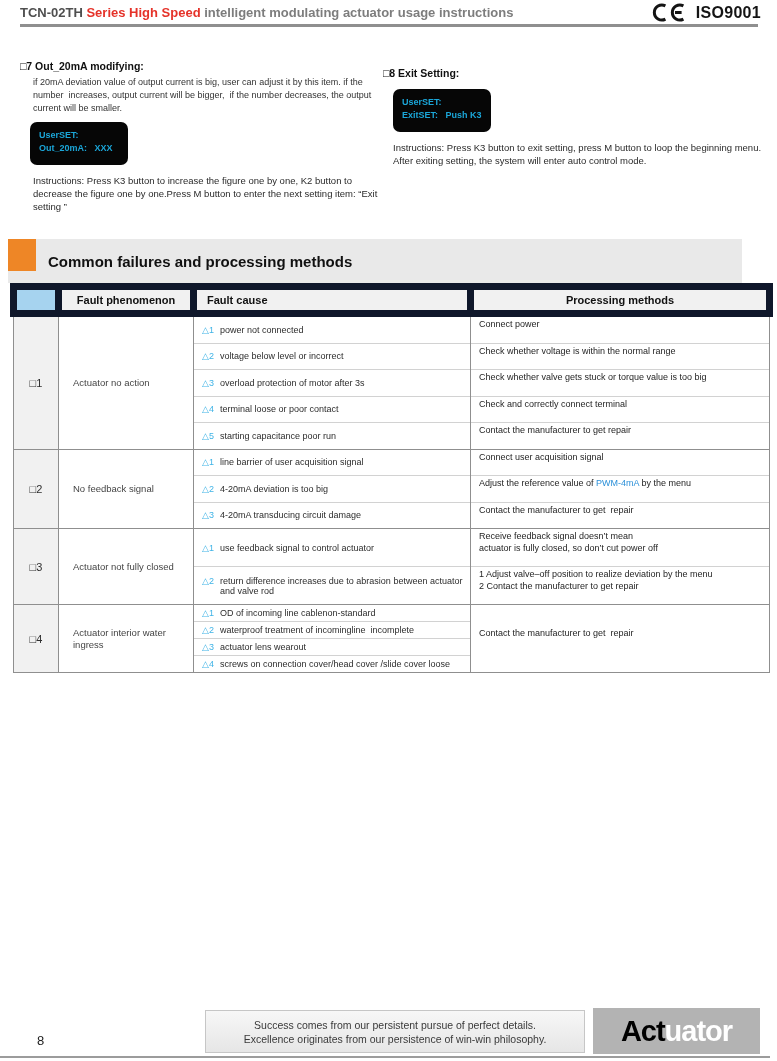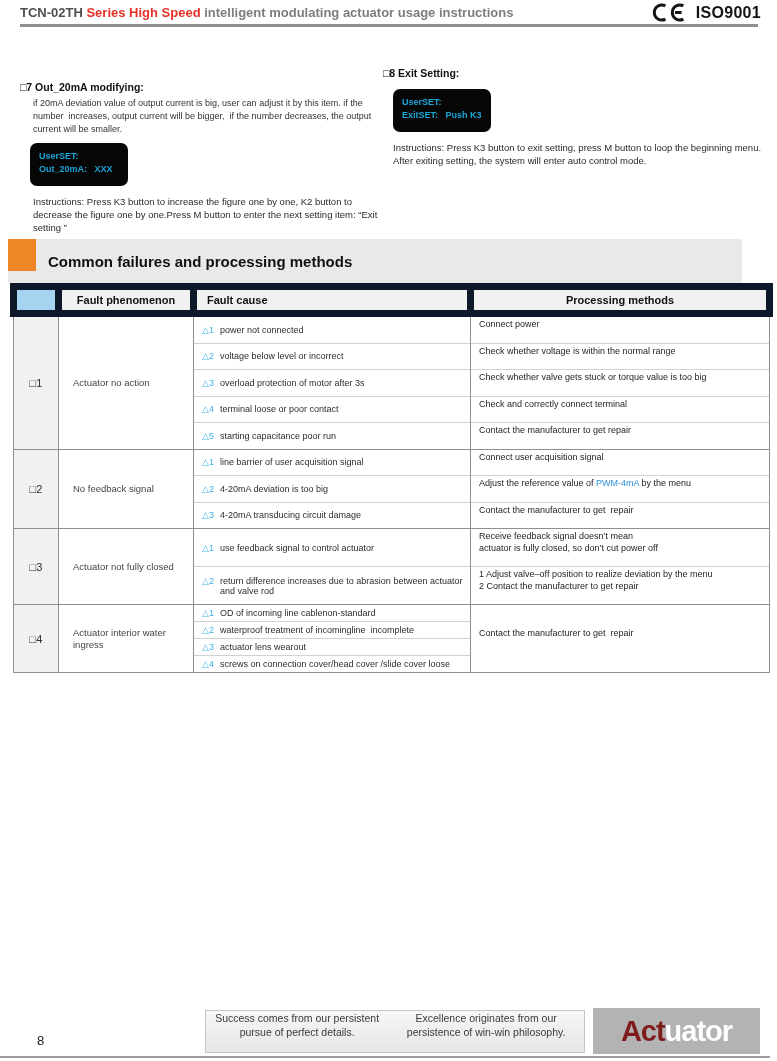--- a/index.html
+++ b/index.html
@@ -10,21 +10,21 @@
   .hdr-title { position:absolute; left:20px; top:5px; font-size:13px; font-weight:bold; white-space:nowrap; }
   .t-model { color:#4f4f4f; }
   .t-series { color:#e53229; }
   .t-rest { color:#7d7d7d; }
   .hdr-rule { position:absolute; left:20px; top:24px; width:738px; height:3px; background:#8f8f8f; }
   .hdr-cert { position:absolute; right:16px; top:3px; display:flex; align-items:center; gap:9px; }
   .iso { font-size:16px; font-weight:bold; color:#141414; letter-spacing:.3px; }
 
   
   .sec { position:absolute; }
-  .sec7 { left:20px; top:81px; width:362px; }
+  .sec7 { left:20px; top:60px; width:362px; }
   .sec8 { left:383px; top:67px; width:384px; }
   .sec-h { font-size:10.5px; font-weight:bold; color:#101010; }
   .sec-body { margin:4px 0 0 13px; font-size:9px; line-height:13px; color:#333; white-space:pre-wrap; }
   .lcd { margin:7px 0 0 10px; width:98px; height:43px; background:#060606; border-radius:7px; padding:7px 0 0 9px; }
   .lcd-line { font-size:9px; font-weight:bold; color:#1ba6d8; line-height:13px; white-space:pre; }
   .sec-instr { margin:9px 0 0 13px; font-size:9.5px; line-height:13px; color:#2a2a2a; white-space:pre-wrap; }
   .sec8 .lcd { margin-top:10px; }
   .sec8 .sec-instr { margin-left:10px; }
 
   
@@ -48,23 +48,23 @@
   .lk { color:#2b90d9; }
   tr.h1 td { height:16px; }
   tr.h3 td { height:31px; }
   tr.h4 td { height:17px; }
 
   
   .pgnum { position:absolute; left:37px; top:1033px; font-size:13px; color:#222; }
   .part2 { position:absolute; left:113px; top:1008px; width:84px; height:48px; background:#ee8b2e; color:#fff; text-align:center; }
   .part2 .p1 { margin-top:10px; font-size:13px; font-weight:bold; letter-spacing:.3px; }
   .part2 .p2 { font-size:7px; font-weight:bold; margin-top:2px; }
-  .slogan { position:absolute; left:205px; top:1010px; width:380px; height:43px; border:1px solid #c6c6c6; background:linear-gradient(#f7f7f7,#e6e6e6); display:flex; flex-direction:row; justify-content:center; text-align:center; font-size:10.5px; color:#3a3a3a; line-height:14px; }
+  .slogan { position:absolute; left:205px; top:1010px; width:380px; height:43px; border:1px solid #c6c6c6; background:linear-gradient(#f7f7f7,#e6e6e6); display:flex; flex-direction:column; justify-content:center; text-align:center; font-size:10.5px; color:#3a3a3a; line-height:14px; }
   .logo { position:absolute; left:593px; top:1008px; width:167px; height:46px; background:#b3b3b3; display:flex; align-items:center; justify-content:center; font-weight:bold; font-size:29px; letter-spacing:-1px; white-space:nowrap; }
-  .logo .lo { color:#7f1d1d; }
+  .logo .lo { color:#000000; }
   .logo .lg { color:#ffffff; }
   .bottom-rule { position:absolute; left:0; top:1056px; width:770px; height:2px; background:#9c9c9c; }
 </style>
 </head>
 <body>
 
 <div class="page">
 
   <div class="hdr-title">
     <span class="t-model">TCN-02TH </span><span class="t-series">Series High Speed </span><span class="t-rest">intelligent modulating actuator usage instructions</span>

